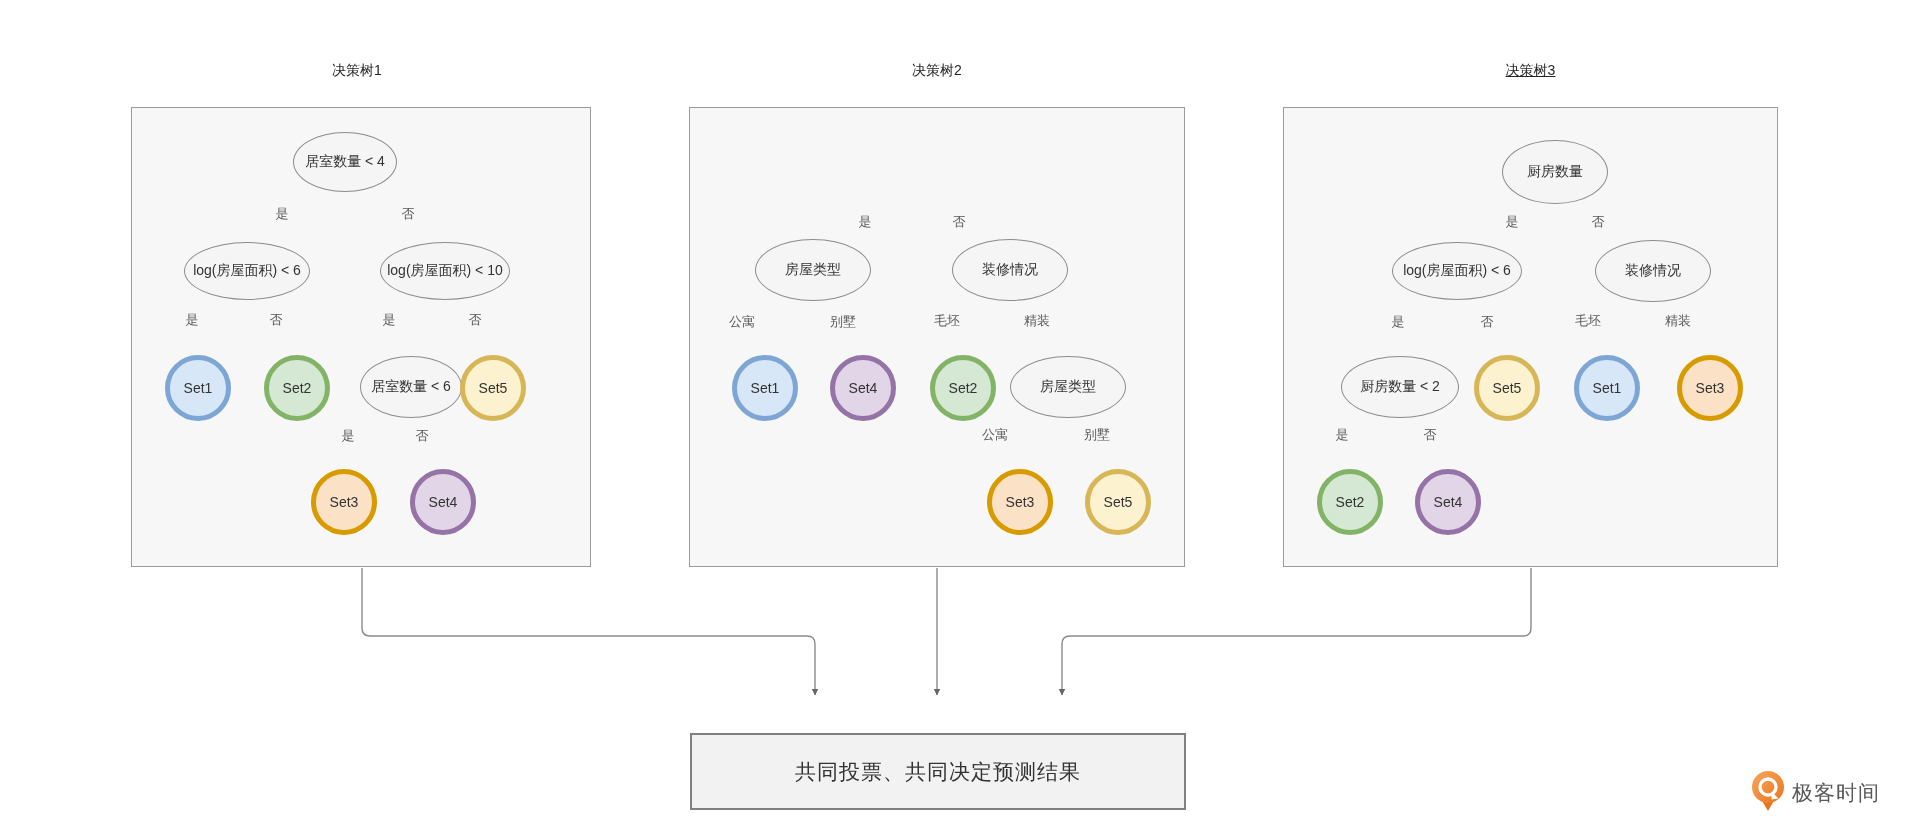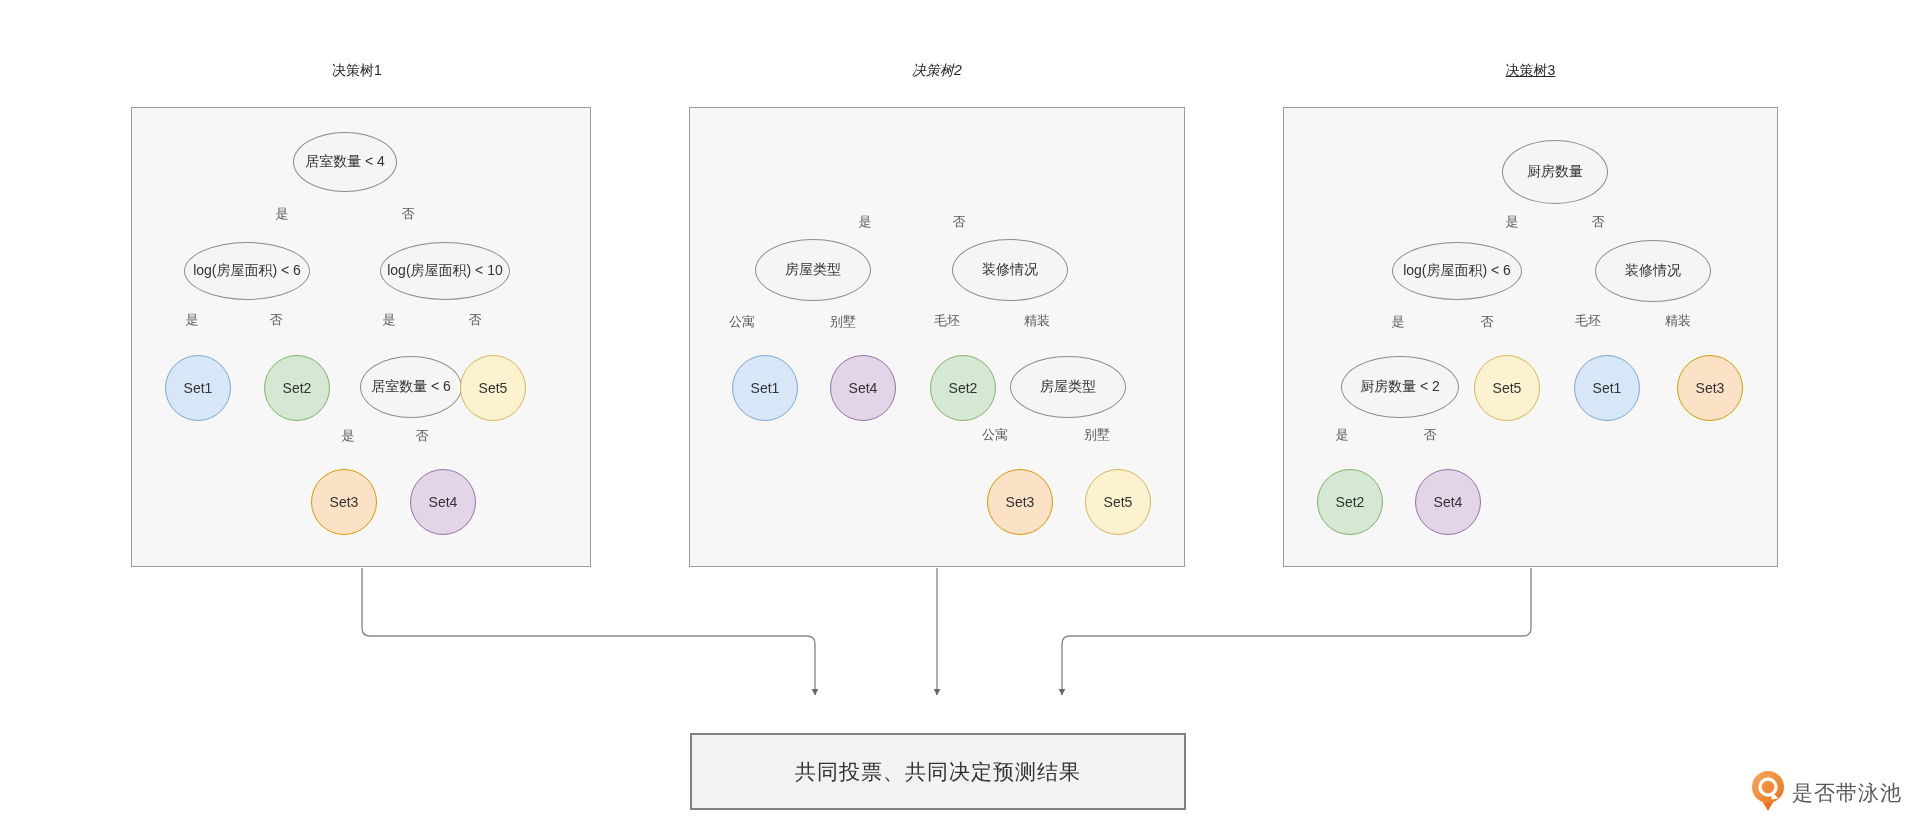--- a/index.html
+++ b/index.html
@@ -42,21 +42,21 @@
     color: #333333;
     white-space: nowrap;
     box-sizing: border-box;
     z-index: 2;
   }
   .leaf {
     position: absolute;
     width: 66px;
     height: 66px;
     border-radius: 50%;
-    border: 1px solid #a16207;
+    border: 5px solid #a16207;
     display: flex;
     align-items: center;
     justify-content: center;
     font-size: 14px;
     color: #333333;
     box-sizing: border-box;
     z-index: 2;
   }
   .blabel {
     position: absolute;
@@ -159,21 +159,21 @@
   <div class="blabel" style="left:475px; top:320px;">否</div>
   <div class="blabel" style="left:348px; top:436px;">是</div>
   <div class="blabel" style="left:422px; top:436px;">否</div>
 
   <div class="leaf" style="left: 165px; top: 355px; background: rgb(216, 231, 248); border-color: rgb(126, 166, 212);">Set1</div>
   <div class="leaf" style="left: 264px; top: 355px; background: rgb(213, 232, 212); border-color: rgb(130, 179, 102);">Set2</div>
   <div class="leaf" style="left: 460px; top: 355px; background: rgb(253, 242, 207); border-color: rgb(214, 182, 86);">Set5</div>
   <div class="leaf" style="left: 311px; top: 469px; background: rgb(251, 226, 199); border-color: rgb(215, 155, 0);">Set3</div>
   <div class="leaf" style="left: 410px; top: 469px; background: rgb(225, 213, 231); border-color: rgb(150, 115, 166);">Set4</div>
 
-  <div class="tree-title" style="left:689px; top:62px; width:496px;font-style:italic;">决策树2</div>
+  <div class="tree-title" style="left:689px; top:62px; width:496px;">决策树2</div>
   <div class="tree-box" style="left:689px; top:107px; width:496px; height:460px;"></div>
 
   <div class="dnode" style="left:755px; top:239px; width:116px; height:62px;">房屋类型</div>
   <div class="dnode" style="left:952px; top:239px; width:116px; height:62px;">装修情况</div>
   <div class="dnode" style="left:1010px; top:356px; width:116px; height:62px;">房屋类型</div>
 
   <div class="blabel" style="left:865px; top:222px;">是</div>
   <div class="blabel" style="left:959px; top:222px;">否</div>
   <div class="blabel" style="left:742px; top:322px;">公寓</div>
   <div class="blabel" style="left:843px; top:322px;">别墅</div>
@@ -221,16 +221,16 @@
             <stop offset="0" stop-color="#f7a75f"></stop>
             <stop offset="1" stop-color="#ea741a"></stop>
           </linearGradient>
         </defs>
         <path d="M11 29 L25 29 L18 41 Z" fill="#e9731c"></path>
         <circle cx="18" cy="17" r="16" fill="url(#lg1)"></circle>
         <circle cx="18" cy="17" r="8" fill="none" stroke="#ffffff" stroke-width="3.4"></circle>
         <path d="M21.5 21.5 L28.5 28.5 L21.5 29.5 Z" fill="#ffffff"></path>
       </svg>
     </span>
-    <span class="logo-text">是否带泳池</span>
+    <span class="logo-text">极客时间</span>
   </div>
 
 </div>
 
 </body></html>

